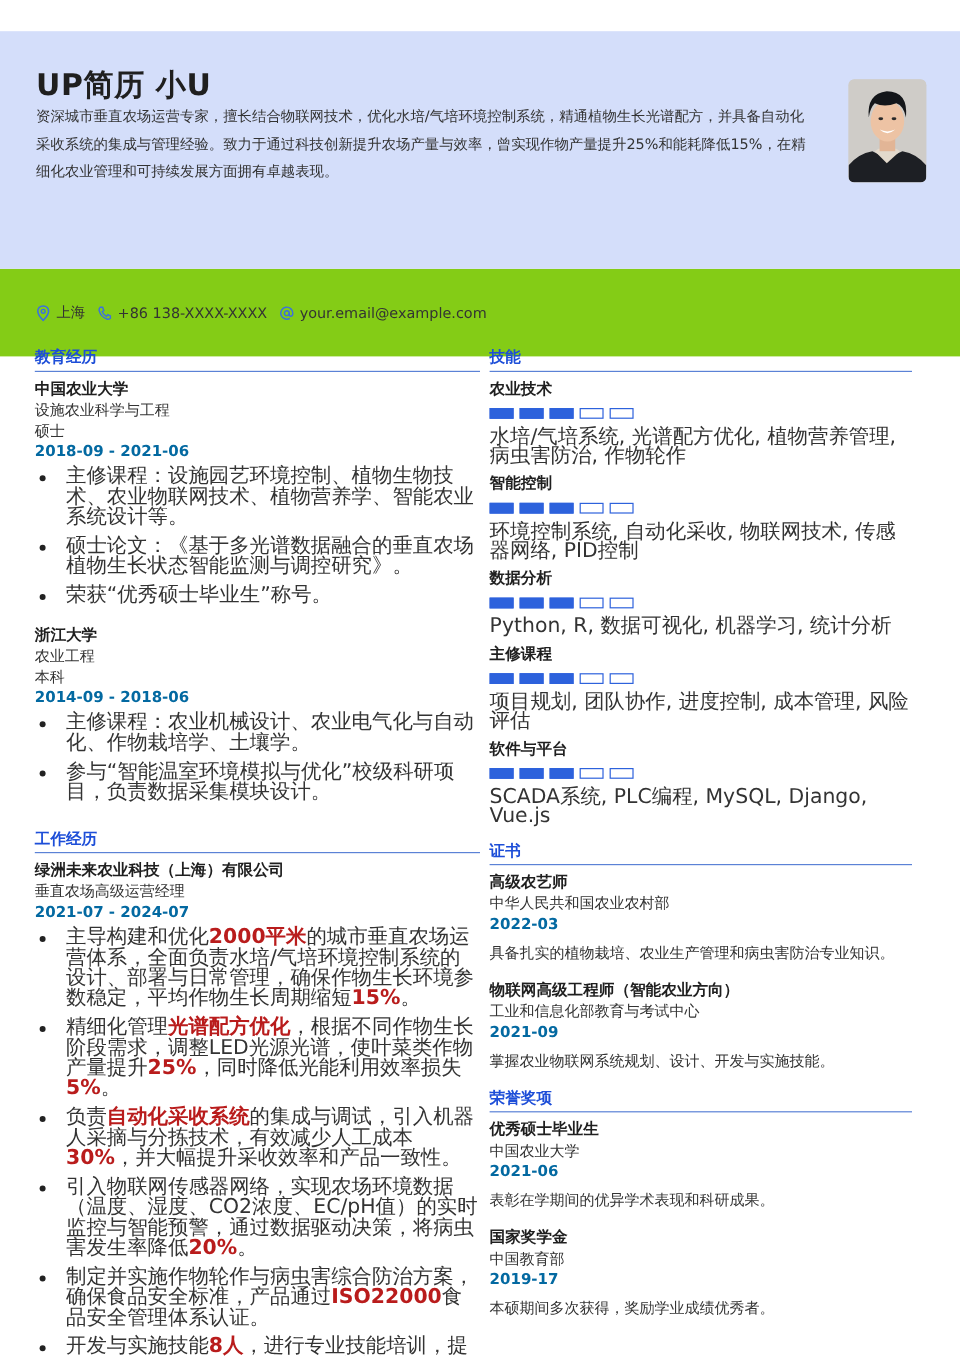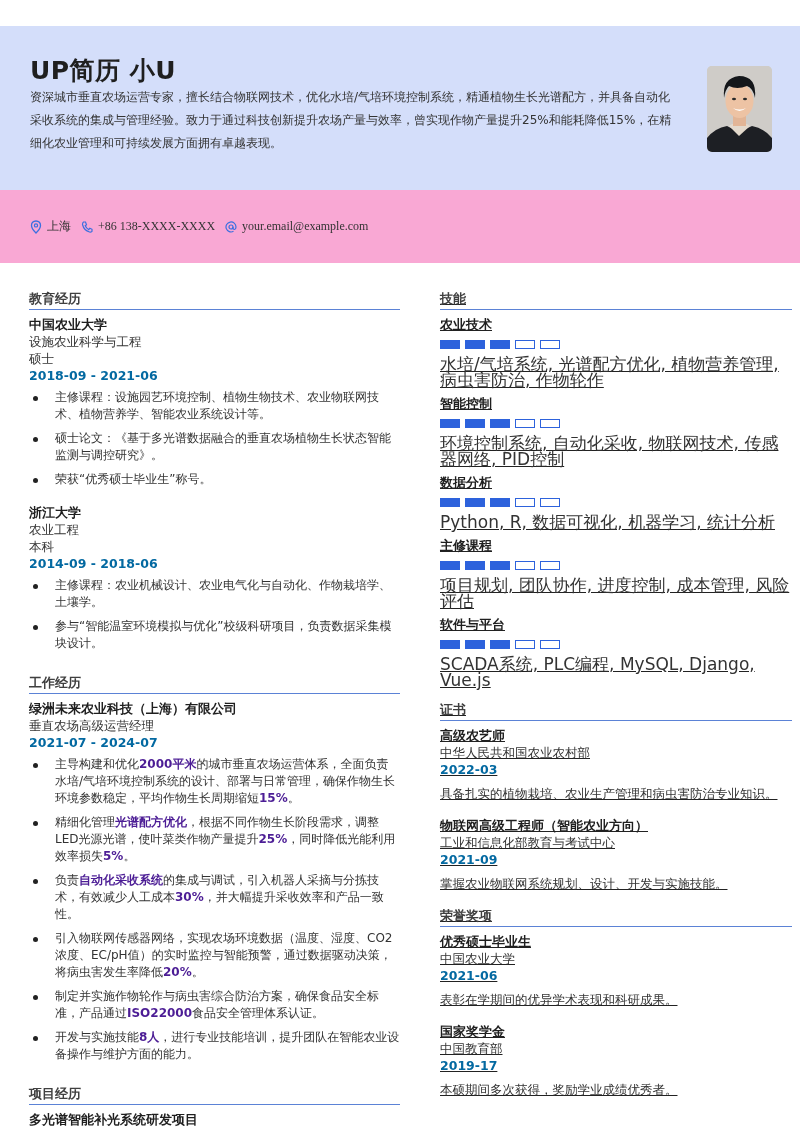--- a/index.html
+++ b/index.html
@@ -1,41 +1,41 @@
 <!DOCTYPE html>
 <html><head>
 <meta charset="utf-8">
 <style>
   * { box-sizing: border-box; margin: 0; padding: 0; }
   html, body { width: 800px; height: 1130px; overflow: hidden; background: #ffffff; }
   body { font-family: "DejaVu Sans", "Liberation Sans", sans-serif; color: #222; position: relative; }
 
   .top-gap { height: 26px; background: #ffffff; }
-  .hero { background: #d4defa; height: 164px; position: relative; padding: 30px 0 0 30px; }
+  .hero { background: #d4defa; height: 198px; position: relative; padding: 30px 0 0 30px; }
   .hero .name { font-size: 25px; font-weight: 700; color: #1f1f1f; letter-spacing: 0.5px; line-height: 30px; }
   .hero .summary { width: 650px; margin-top: 0; font-size: 12px; line-height: 23px; color: #333; }
   .hero .photo { position: absolute; left: 707px; top: 40px; width: 65px; height: 86px; border-radius: 5px; overflow: hidden; background: #cfcdc9; }
 
-  .contact { background: #f9a8d4; height: 73px; padding: 16px 30px; display: flex; align-items: center; font-size: 12px; color: #333; font-family: Liberation Serif, serif; }
+  .contact { background: #84cc16; height: 73px; padding: 16px 30px; display: flex; align-items: center; font-size: 12px; color: #333; }
   .contact .item { display: flex; align-items: center; margin-right: 10px; }
   .contact .ico { width: 12px; height: 14px; margin-right: 5px; display: inline-block; }
 
   .cols { position: absolute; top: 290px; left: 0; width: 800px; }
   .col-left { position: absolute; left: 29px; width: 371px; top: 0; }
-  .col-right { position: absolute; left: 440px; width: 352px; top: 0; text-decoration: underline; }
-
-  .sec-title { font-size: 13px; font-weight: 700; color: #404040; padding-bottom: 2px; border-bottom: 1.5px solid #5b82d6; margin-bottom: 6px; line-height: 17px; }
+  .col-right { position: absolute; left: 408px; width: 352px; top: 0; }
+
+  .sec-title { font-size: 13px; font-weight: 700; color: #1d4ed8; padding-bottom: 2px; border-bottom: 1.5px solid #5b82d6; margin-bottom: 6px; line-height: 17px; }
   .entry { margin-bottom: 10px; }
   .e-title { font-size: 13px; font-weight: 700; line-height: 17px; color: #1f1f1f; }
   .e-sub { font-size: 12.5px; line-height: 17px; color: #333; }
   .e-date { font-size: 12.5px; font-weight: 700; line-height: 17px; color: #0369a1; }
   ul.bullets { list-style: none; margin-top: 5px; }
-  ul.bullets li { position: relative; padding-left: 26px; font-size: 12px; line-height: 17px; color: #333; margin-bottom: 7px; }
+  ul.bullets li { position: relative; padding-left: 26px; font-size: 17px; line-height: 17px; color: #333; margin-bottom: 7px; }
   ul.bullets li::before { content: ""; position: absolute; left: 4px; top: 7px; width: 5px; height: 5px; border-radius: 50%; background: #222; }
-  ul.bullets li b { font-weight: 700; color: #4c1d95; }
+  ul.bullets li b { font-weight: 700; color: #b91c1c; }
 
   .skill { margin-bottom: 7px; }
   .skill-name { font-size: 13px; font-weight: 700; line-height: 18px; color: #1f1f1f; }
   .bars { display: flex; gap: 5px; margin: 6px 0 7px 0; height: 9px; }
   .bar { width: 20px; height: 9px; border: 1.5px solid #2d62dc; background: #ffffff; }
   .bar.on { background: #2d62dc; }
   .skill-kw { font-size: 17px; line-height: 16px; color: #333; }
 
   .cert-desc { font-size: 12.5px; line-height: 27px; color: #333; margin-top: 2px; }
 

